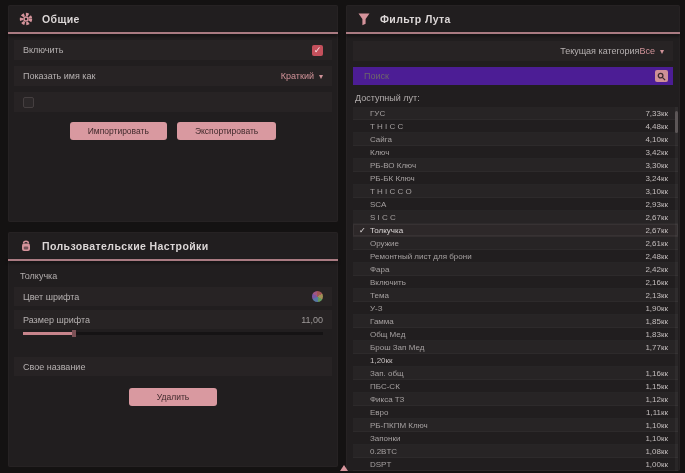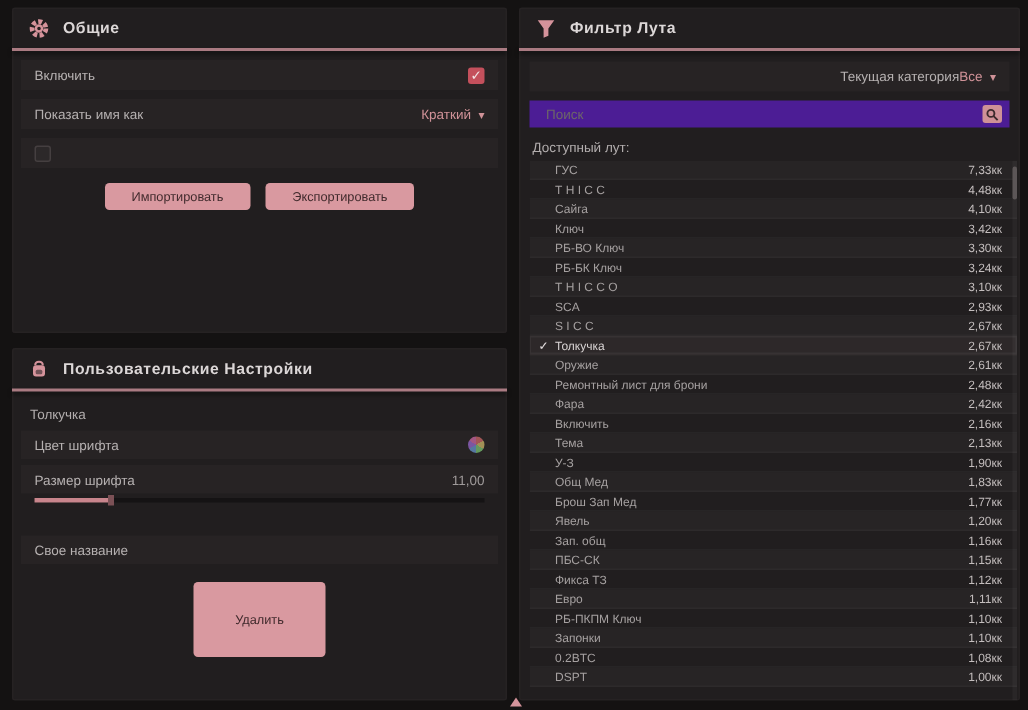--- a/index.html
+++ b/index.html
@@ -130,21 +130,21 @@
         <div class="slider-fill" style="width: 17%;"></div>
         <div class="slider-handle" style="left: calc(17% - 2px);"></div>
       </div>
 
       <div class="band" style="margin-top:22px">
         <span>Свое название</span>
         <input class="custom-input" style="text-align: right;">
       </div>
 
       <div class="del-wrap">
-        <button class="pink-btn" style="padding:20px 28px">Удалить</button>
+        <button class="pink-btn" style="padding:4px 28px">Удалить</button>
       </div>
     </div>
   </div>
 
   <div class="col-right">
     <div class="panel" style="flex:1;display:flex;flex-direction:column">
       <div class="panel-header">
         <span class="icon">
           <svg width="14" height="14" viewBox="0 0 14 14">
             <path d="M1.5 1.5 H12.5 L8.6 7 V11.8 L5.4 13.2 V7 Z" fill="#d5939b"></path>
@@ -251,31 +251,35 @@
           <span class="nm">Тема</span>
           <span class="val">2,13кк</span>
         </div>
           <div class="loot-row" style="">
           <span class="check"></span>
           <span class="nm">У-З</span>
           <span class="val">1,90кк</span>
         </div>
           <div class="loot-row" style="">
           <span class="check"></span>
+          <span class="nm">Гамма</span>
+          <span class="val">1,85кк</span>
+        </div>
+          <div class="loot-row" style="">
+          <span class="check"></span>
           <span class="nm">Общ Мед</span>
           <span class="val">1,83кк</span>
         </div>
           <div class="loot-row" style="">
           <span class="check"></span>
           <span class="nm">Брош Зап Мед</span>
           <span class="val">1,77кк</span>
         </div>
           <div class="loot-row" style="">
           <span class="check"></span>
-          <span class="nm">Явель</span>
           <span class="val">1,20кк</span>
         </div>
           <div class="loot-row" style="">
           <span class="check"></span>
           <span class="nm">Зап. общ</span>
           <span class="val">1,16кк</span>
         </div>
           <div class="loot-row" style="">
           <span class="check"></span>
           <span class="nm">ПБС-СК</span>

